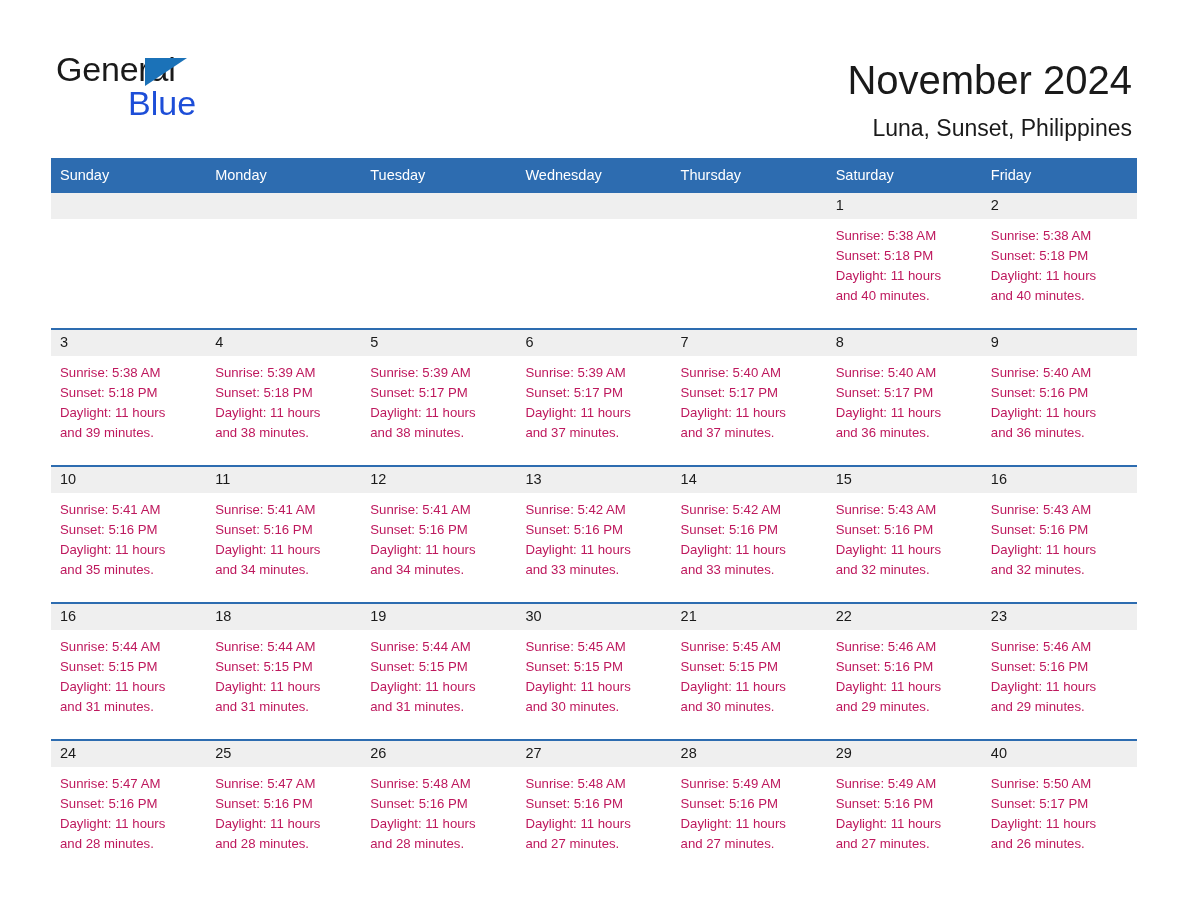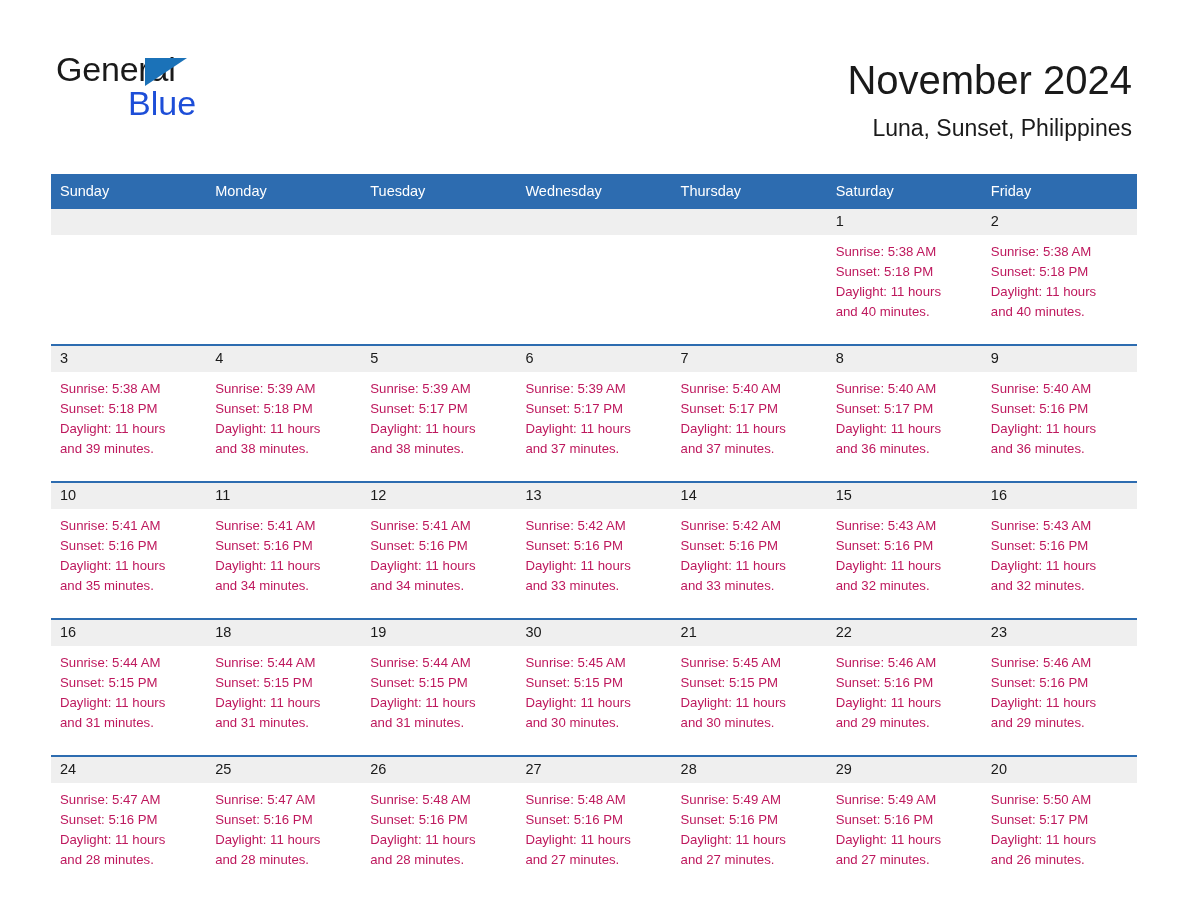--- a/index.html
+++ b/index.html
@@ -95,21 +95,20 @@
     position: absolute;
     left: 51px;
     top: 158px;
     width: 1086px;
   }
 
   .weekdays {
     display: grid;
     grid-template-columns: repeat(7, 1fr);
     background: #2d6cb0;
-    margin-top: 16px;
   }
   .weekday {
     color: #ffffff;
     font-size: 14.5px;
     padding: 8px 0 8px 9px;
     line-height: 1.3;
     box-sizing: border-box;
   }
 
   .week {
@@ -457,21 +456,21 @@
           <div class="daycell">
             <div class="daynum-band">29</div>
             <div class="details">
               <div>Sunrise: 5:49 AM</div>
               <div>Sunset: 5:16 PM</div>
               <div>Daylight: 11 hours</div>
               <div>and 27 minutes.</div>
             </div>
           </div>
           <div class="daycell">
-            <div class="daynum-band">20</div>
+            <div class="daynum-band">40</div>
             <div class="details">
               <div>Sunrise: 5:50 AM</div>
               <div>Sunset: 5:17 PM</div>
               <div>Daylight: 11 hours</div>
               <div>and 26 minutes.</div>
             </div>
           </div>
         </div>
       </div>
 

